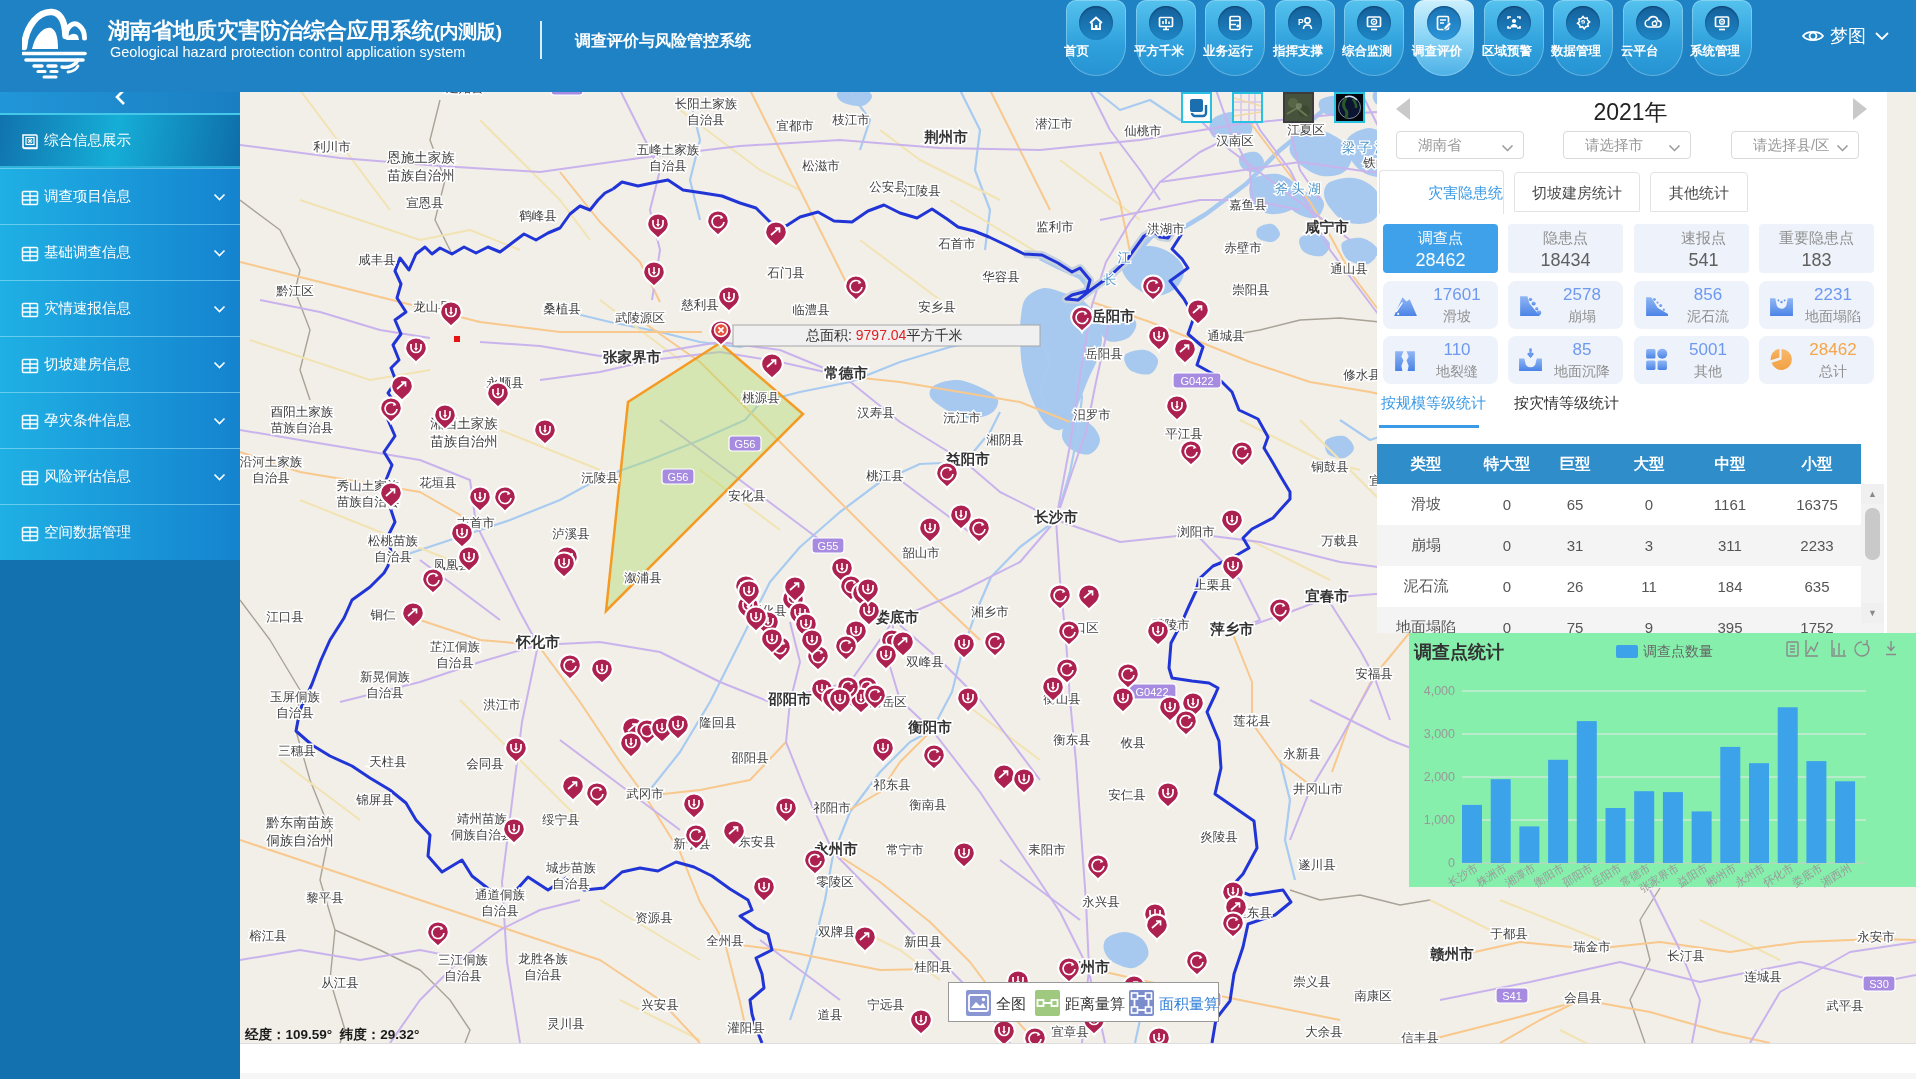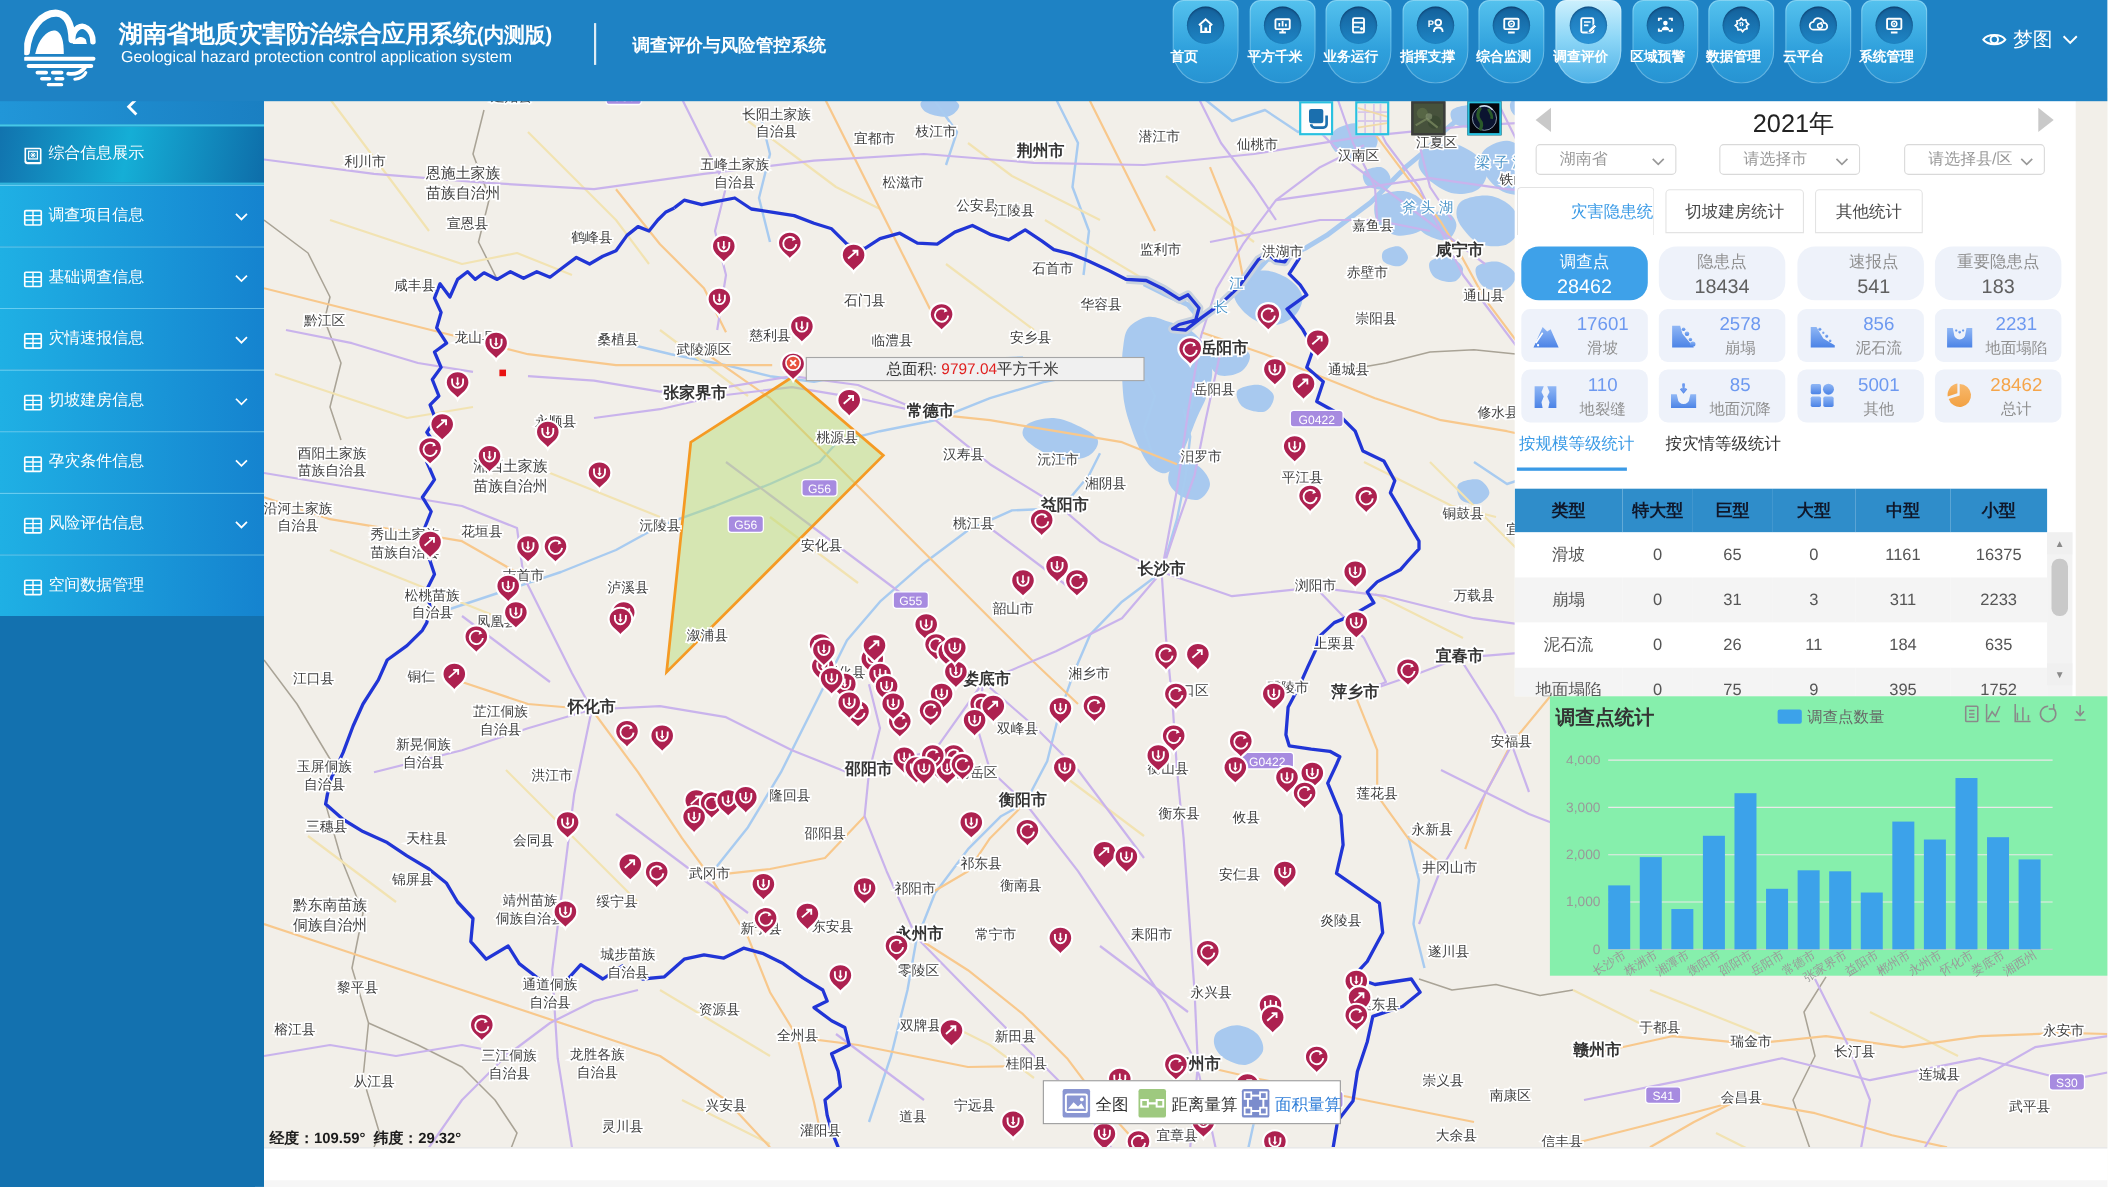--- a/index.html
+++ b/index.html
@@ -48,37 +48,37 @@
 #yearrow .yr{position:absolute;left:0;width:507px;text-align:center;top:7px;font-size:23px;color:#222;}
 .tri{position:absolute;top:8px;width:0;height:0;border-top:11px solid transparent;border-bottom:11px solid transparent;}
 .tri.l{left:19px;border-right:14px solid #c9c9c9;}
 .tri.r{right:20px;border-left:14px solid #c9c9c9;}
 .sel{position:absolute;top:41px;height:28px;width:128px;border:1px solid #d9d9d9;border-radius:4px;
   color:#999;font-size:14.5px;line-height:26px;padding-left:21px;background:#fff;}
 .sel .sv{position:absolute;right:9px;top:2px;}
 .tab{position:absolute;top:82px;height:40px;border:1px solid #e3e3e3;border-radius:4px 4px 0 0;background:#fff;
   font-size:15px;color:#484848;text-align:center;line-height:40px;}
 .tab.act{top:80px;height:44px;border-bottom:none;color:#3a9ae6;line-height:44px;}
-.sbox{position:absolute;width:115px;height:49px;border-radius:16px;background:#eef2fa;text-align:center;}
+.sbox{position:absolute;width:115px;height:49px;border-radius:4px;background:#eef2fa;text-align:center;}
 .sbox .l1{font-size:15px;color:#8f8f8f;margin-top:5px;}
 .sbox .l2{font-size:18px;color:#606060;margin-top:2px;}
 .sbox.act{background:#3ea1e9;}
 .sbox.act .l1,.sbox.act .l2{color:#fff;}
 .icell{position:absolute;width:115px;height:48px;border-radius:8px;background:#eef2fa;}
 .icell svg{position:absolute;left:9px;top:10px;}
 .icell .n{position:absolute;left:38px;width:72px;text-align:center;top:4px;font-size:17px;color:#6d99f0;}
 .icell .n.org{color:#f5a54a;}
 .icell .t{position:absolute;left:38px;width:72px;text-align:center;top:27px;font-size:14px;color:#8f8f8f;}
 #sub1{position:absolute;left:4px;top:304px;font-size:15px;color:#3a9ae6;}
 #sub2{position:absolute;left:137px;top:304px;font-size:15px;color:#333;}
 #subline{position:absolute;left:2px;top:335px;width:100px;height:3px;background:#3a9ae6;}
 
 #tbl{position:absolute;left:0px;top:354px;width:507px;height:189px;overflow:hidden;}
 #tbl table{border-collapse:collapse;width:484px;table-layout:fixed;}
-#tbl th{background:#2f8dca;color:#0f172a;font-weight:bold;font-size:15.5px;height:40px;}
+#tbl th{background:#2f8dca;color:#ffffff;font-weight:bold;font-size:15.5px;height:40px;}
 #tbl td{font-size:15px;color:#555;text-align:center;height:41px;}
 #tbl tr.odd td{background:#fff;}
 #tbl tr.ev td{background:#f4f4f4;}
 #tblsb{position:absolute;left:484px;top:394px;width:23px;height:149px;background:#f3f3f3;}
 #tblsb .ar{position:absolute;left:0;width:23px;height:20px;background:#f0f0f0;color:#8a8a8a;font-size:9px;text-align:center;line-height:20px;}
 #tblsb .th{position:absolute;left:4px;top:24px;width:15px;height:52px;background:#c9c9c9;border-radius:7px;}
 
 #cpanel{position:absolute;left:1409px;top:633px;width:507px;height:254px;background:#86efac;z-index:20;}
 #ctitle{position:absolute;left:5px;top:7px;font-size:18px;font-weight:bold;color:#333;}
 #clegend{position:absolute;left:207px;top:12px;width:22px;height:13px;background:#3ca2ea;border-radius:2px;}

